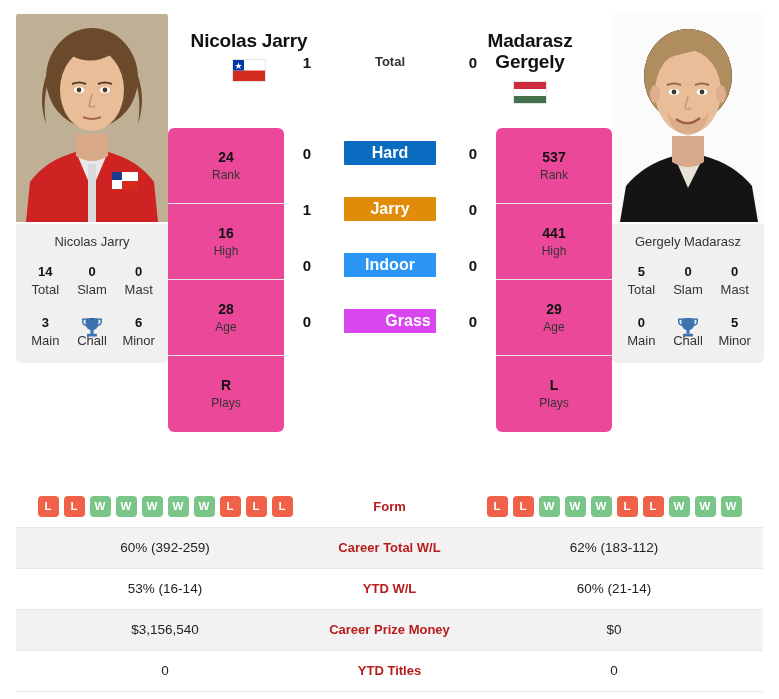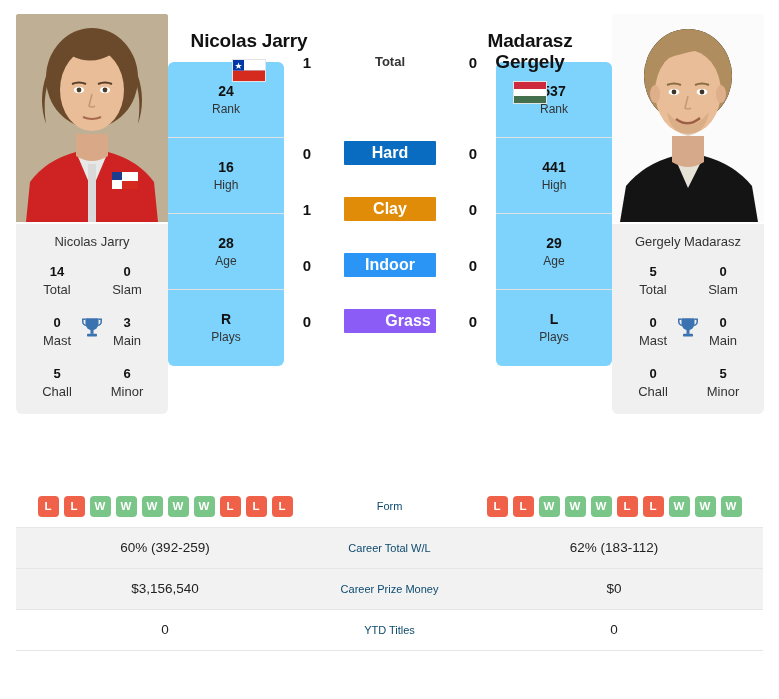--- a/index.html
+++ b/index.html
@@ -60,21 +60,21 @@
     text-align: center;
     font-size: 13px;
     color: #333;
     margin-bottom: 14px;
     white-space: nowrap;
     overflow: hidden;
   }
 
   .titles-grid {
     display: grid;
-    grid-template-columns: 1fr 1fr;
+    grid-template-columns: 1fr 1fr 1fr;
     row-gap: 16px;
     position: relative;
   }
 
   .tstat { text-align: center; line-height: 1.35; }
   .tstat .v { font-size: 13px; font-weight: bold; color: #111; }
   .tstat .k { font-size: 13px; color: #333; }
 
   .trophy-wrap {
     position: absolute;
@@ -84,22 +84,22 @@
     width: 26px;
     height: 26px;
     pointer-events: none;
   }
   .trophy-wrap svg { width: 26px; height: 26px; display: block; }
 
   
   .inner-col {
     width: 116px;
     flex: 0 0 116px;
-    margin-top: 48px;
-    background: #7dd3fc;
+    margin-top: 114px;
+    background: #ec4899;
     border-radius: 6px;
     overflow: hidden;
   }
   .inner-col.right-inner { }
 
   .icell {
     height: 76px;
     display: flex;
     flex-direction: column;
     align-items: center;
@@ -190,21 +190,21 @@
   .stats-table tr.alt { background: #f2f2f2; margin-top: 10px; }
   .stats-table tr { border-bottom: 1px solid #e6e6e6; }
   .stats-table td {
     font-size: 13.5px;
     color: #222;
     text-align: center;
     vertical-align: middle;
     padding: 0 4px;
   }
   .stats-table td.col-left  { width: 298px; }
-  .stats-table td.col-mid   { width: 151px; font-weight: normal; color: #0c4a6e; font-size: 11px; }
+  .stats-table td.col-mid   { width: 151px; font-weight: bold; color: #b91c1c; font-size: 13px; }
   .stats-table td.col-right { width: 298px; }
 
   .form-strip {
     display: flex;
     gap: 5px;
     justify-content: center;
     align-items: center;
   }
   .fbadge {
     width: 21px;
@@ -332,33 +332,33 @@
       </div>
 
       <div class="surf-row" style="margin-top:35px;">
         <div class="score">0</div>
         <div class="surf-chip" style="background:#0a6cc1;">Hard</div>
         <div class="score">0</div>
       </div>
 
       <div class="surf-row">
         <div class="score">1</div>
-        <div class="surf-chip" style="background:#e08c08;">Clay</div>
+        <div class="surf-chip" style="background:#e08c08;">Jarry</div>
         <div class="score">0</div>
       </div>
 
       <div class="surf-row">
         <div class="score">0</div>
         <div class="surf-chip" style="background:#2b95f5;">Indoor</div>
         <div class="score">0</div>
       </div>
 
       <div class="surf-row">
         <div class="score">0</div>
-        <div class="surf-chip" style="background:#8b5cf6;padding-left:36px;">Grass</div>
+        <div class="surf-chip" style="background:#d946ef;padding-left:36px;">Grass</div>
         <div class="score">0</div>
       </div>
     </div>
 
     <div class="inner-col right-inner">
       <div class="icell">
         <div class="v">537</div>
         <div class="k">Rank</div>
       </div>
       <div class="icell">
@@ -509,20 +509,25 @@
             </div>
         </td>
       </tr>
 
       <tr class="alt">
         <td class="col-left">60% (392-259)</td>
         <td class="col-mid">Career Total W/L</td>
         <td class="col-right">62% (183-112)</td>
       </tr>
 
+      <tr>
+        <td class="col-left">53% (16-14)</td>
+        <td class="col-mid">YTD W/L</td>
+        <td class="col-right">60% (21-14)</td>
+      </tr>
 
       <tr class="alt">
         <td class="col-left">$3,156,540</td>
         <td class="col-mid">Career Prize Money</td>
         <td class="col-right">$0</td>
       </tr>
 
       <tr>
         <td class="col-left">0</td>
         <td class="col-mid">YTD Titles</td>

